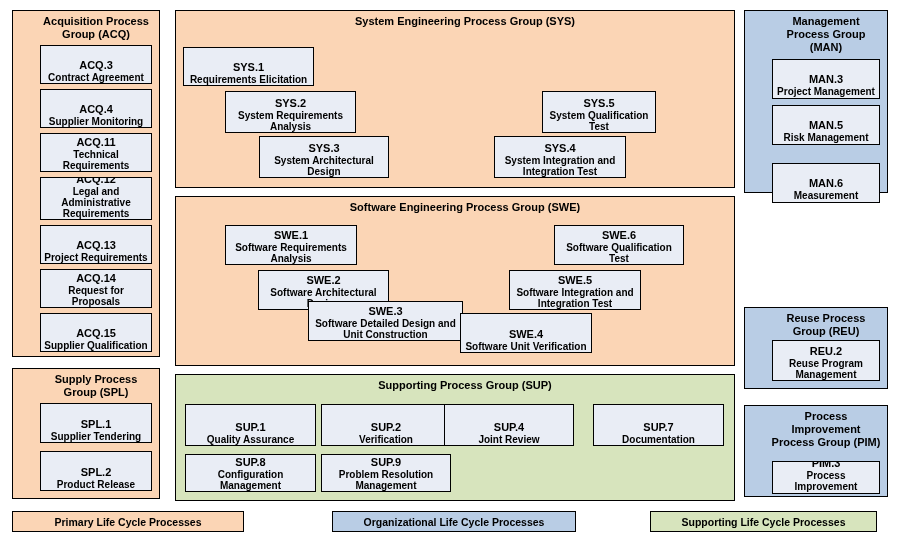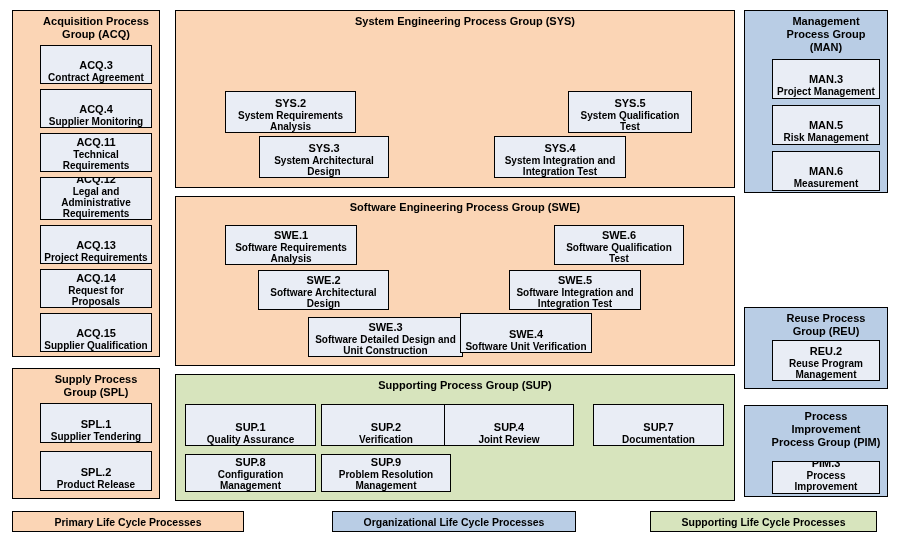--- a/index.html
+++ b/index.html
@@ -75,49 +75,53 @@
       <div class="pname">Supplier Tendering</div>
     </div>
     <div class="pbox sidebox h40">
       <div class="pcode">SPL.2</div>
       <div class="pname">Product Release</div>
     </div>
   </div>
 
   <div class="group" style="left: 175px; top: 10px; width: 560px; height: 178px; background-color: rgb(251, 213, 181);">
     <div class="group-title">System Engineering Process Group (SYS)</div>
+    <div class="pbox pbox-abs" style="left:7px;top:36px;width:131px;height:39px">
+      <div class="pcode">SYS.1</div>
+      <div class="pname">Requirements Elicitation</div>
+    </div>
     <div class="pbox pbox-abs" style="left:49px;top:80px;width:131px;height:42px">
       <div class="pcode">SYS.2</div>
       <div class="pname">System Requirements Analysis</div>
     </div>
     <div class="pbox pbox-abs" style="left:83px;top:125px;width:130px;height:42px">
       <div class="pcode">SYS.3</div>
       <div class="pname">System Architectural Design</div>
     </div>
-    <div class="pbox pbox-abs" style="left:392px;top:80px;width:124px;height:42px">
+    <div class="pbox pbox-abs" style="left:366px;top:80px;width:114px;height:42px">
       <div class="pcode">SYS.5</div>
       <div class="pname">System Qualification Test</div>
     </div>
     <div class="pbox pbox-abs" style="left:318px;top:125px;width:132px;height:42px">
       <div class="pcode">SYS.4</div>
       <div class="pname">System Integration and Integration Test</div>
     </div>
   </div>
 
   <div class="group" style="left: 175px; top: 196px; width: 560px; height: 170px; background-color: rgb(251, 213, 181);">
     <div class="group-title">Software Engineering Process Group (SWE)</div>
     <div class="pbox pbox-abs" style="left:49px;top:28px;width:132px;height:40px">
       <div class="pcode">SWE.1</div>
       <div class="pname">Software Requirements Analysis</div>
     </div>
     <div class="pbox pbox-abs" style="left:82px;top:73px;width:131px;height:40px">
       <div class="pcode">SWE.2</div>
       <div class="pname">Software Architectural Design</div>
     </div>
-    <div class="pbox pbox-abs" style="left:132px;top:120px;width:155px;height:40px">
+    <div class="pbox pbox-abs" style="left:132px;top:104px;width:155px;height:40px">
       <div class="pcode">SWE.3</div>
       <div class="pname">Software Detailed Design and Unit Construction</div>
     </div>
     <div class="pbox pbox-abs" style="left:378px;top:28px;width:130px;height:40px">
       <div class="pcode">SWE.6</div>
       <div class="pname">Software Qualification Test</div>
     </div>
     <div class="pbox pbox-abs" style="left:333px;top:73px;width:132px;height:40px">
       <div class="pcode">SWE.5</div>
       <div class="pname">Software Integration and Integration Test</div>
@@ -155,21 +159,21 @@
       <div class="pname">Problem Resolution Management</div>
     </div>
   </div>
 
   <div class="group" style="left: 744px; top: 10px; width: 144px; height: 183px; background-color: rgb(185, 205, 229);">
     <div class="group-title">Management Process Group (MAN)</div>
     <div class="pbox sidebox h40" style="margin-bottom:6px">
       <div class="pcode">MAN.3</div>
       <div class="pname">Project Management</div>
     </div>
-    <div class="pbox sidebox h40" style="margin-bottom:6px">
+    <div class="pbox sidebox h40" style="margin-bottom:18px">
       <div class="pcode">MAN.5</div>
       <div class="pname">Risk Management</div>
     </div>
     <div class="pbox sidebox h40">
       <div class="pcode">MAN.6</div>
       <div class="pname">Measurement</div>
     </div>
   </div>
 
   <div class="group" style="left: 744px; top: 307px; width: 144px; height: 82px; background-color: rgb(185, 205, 229);">

